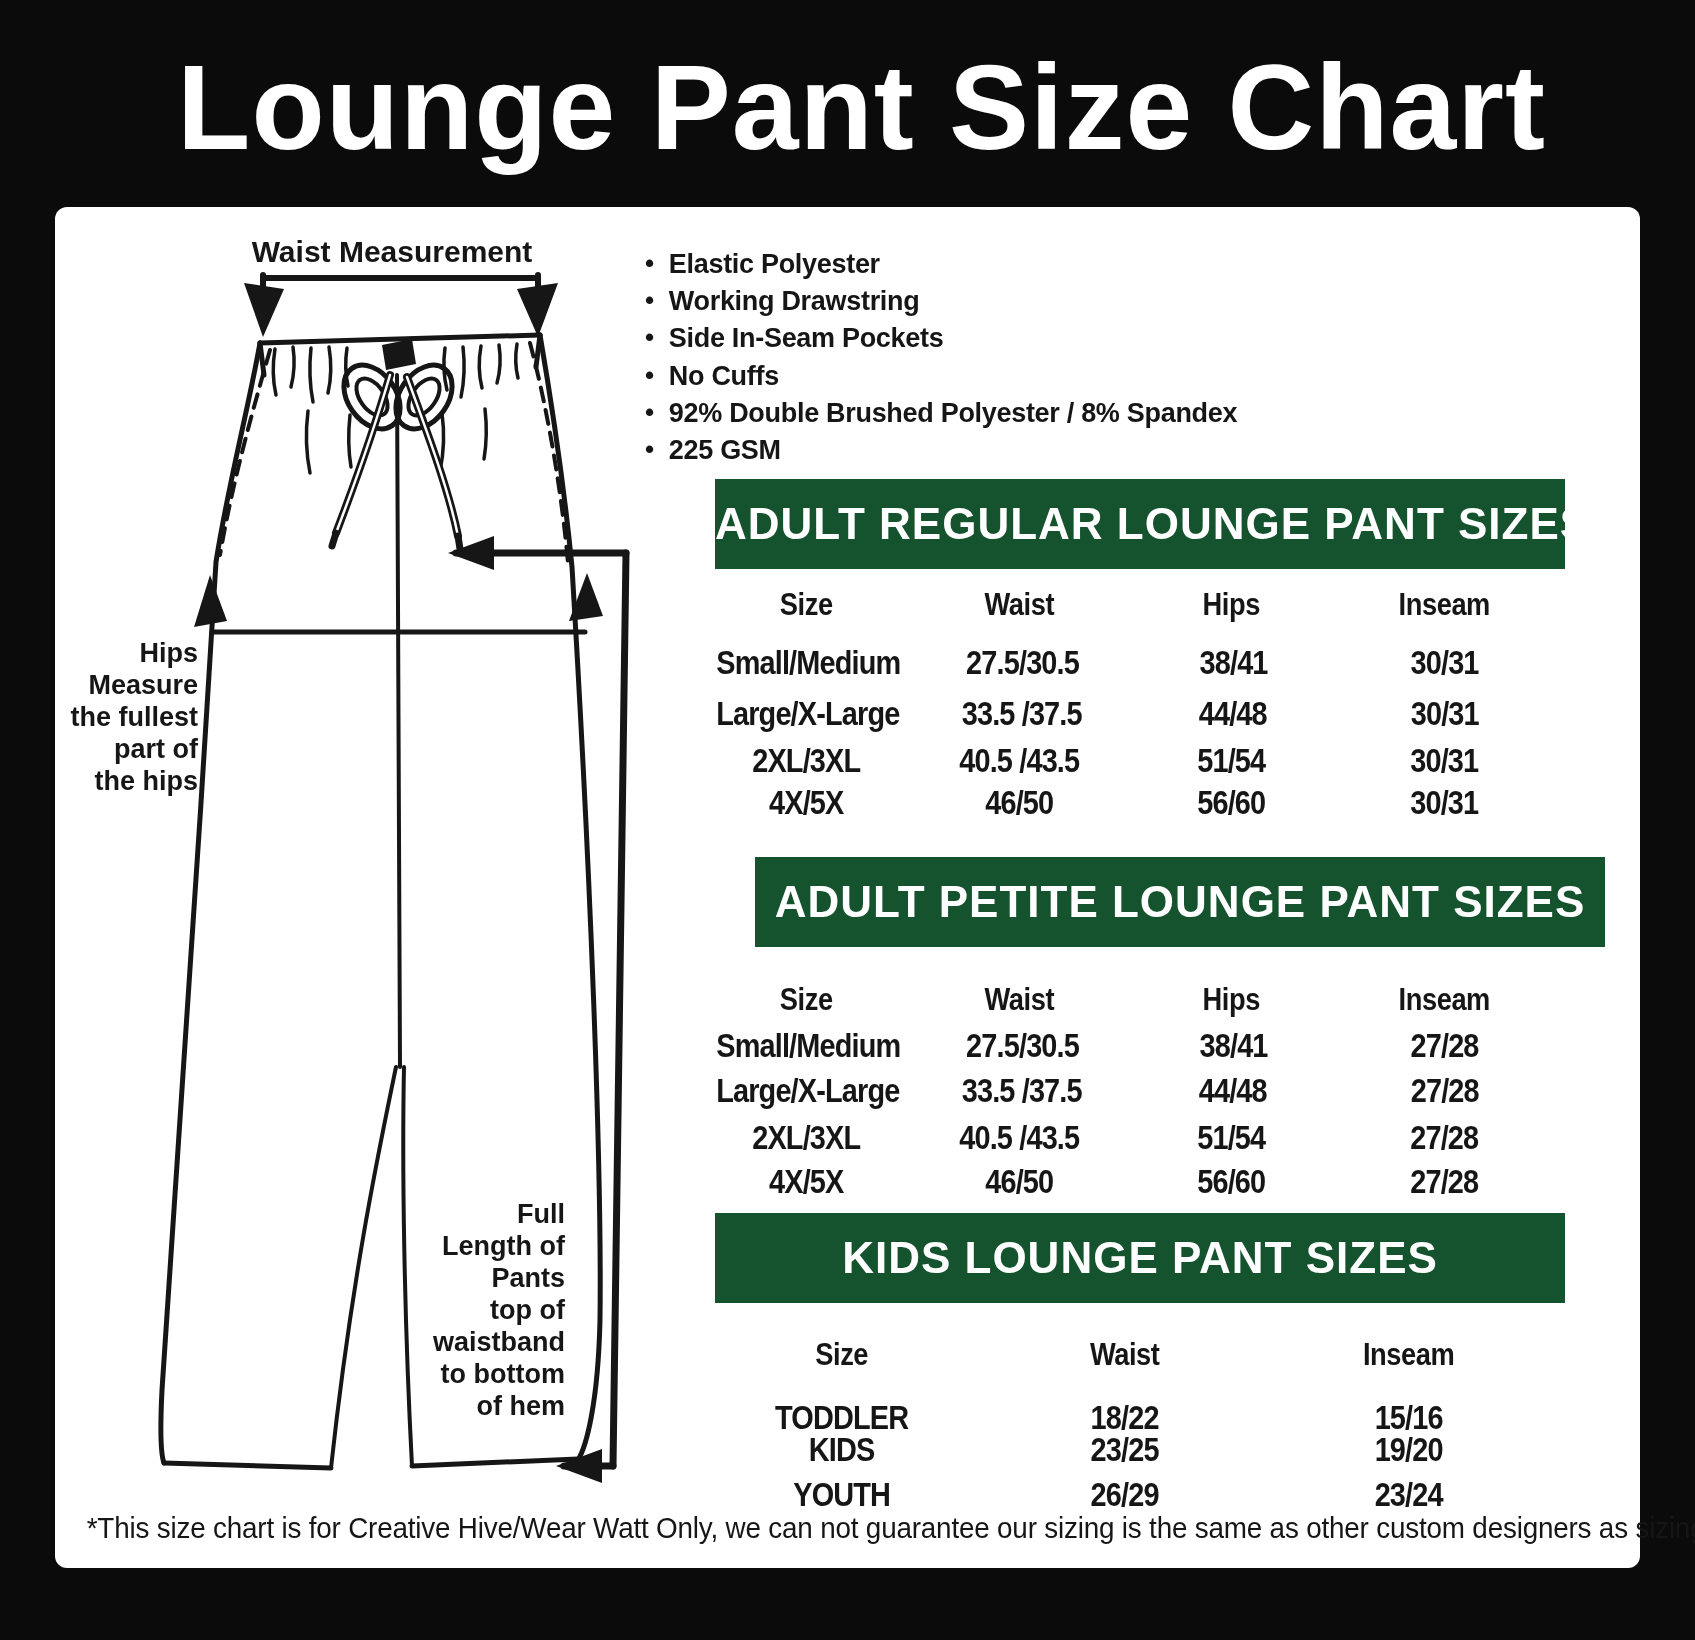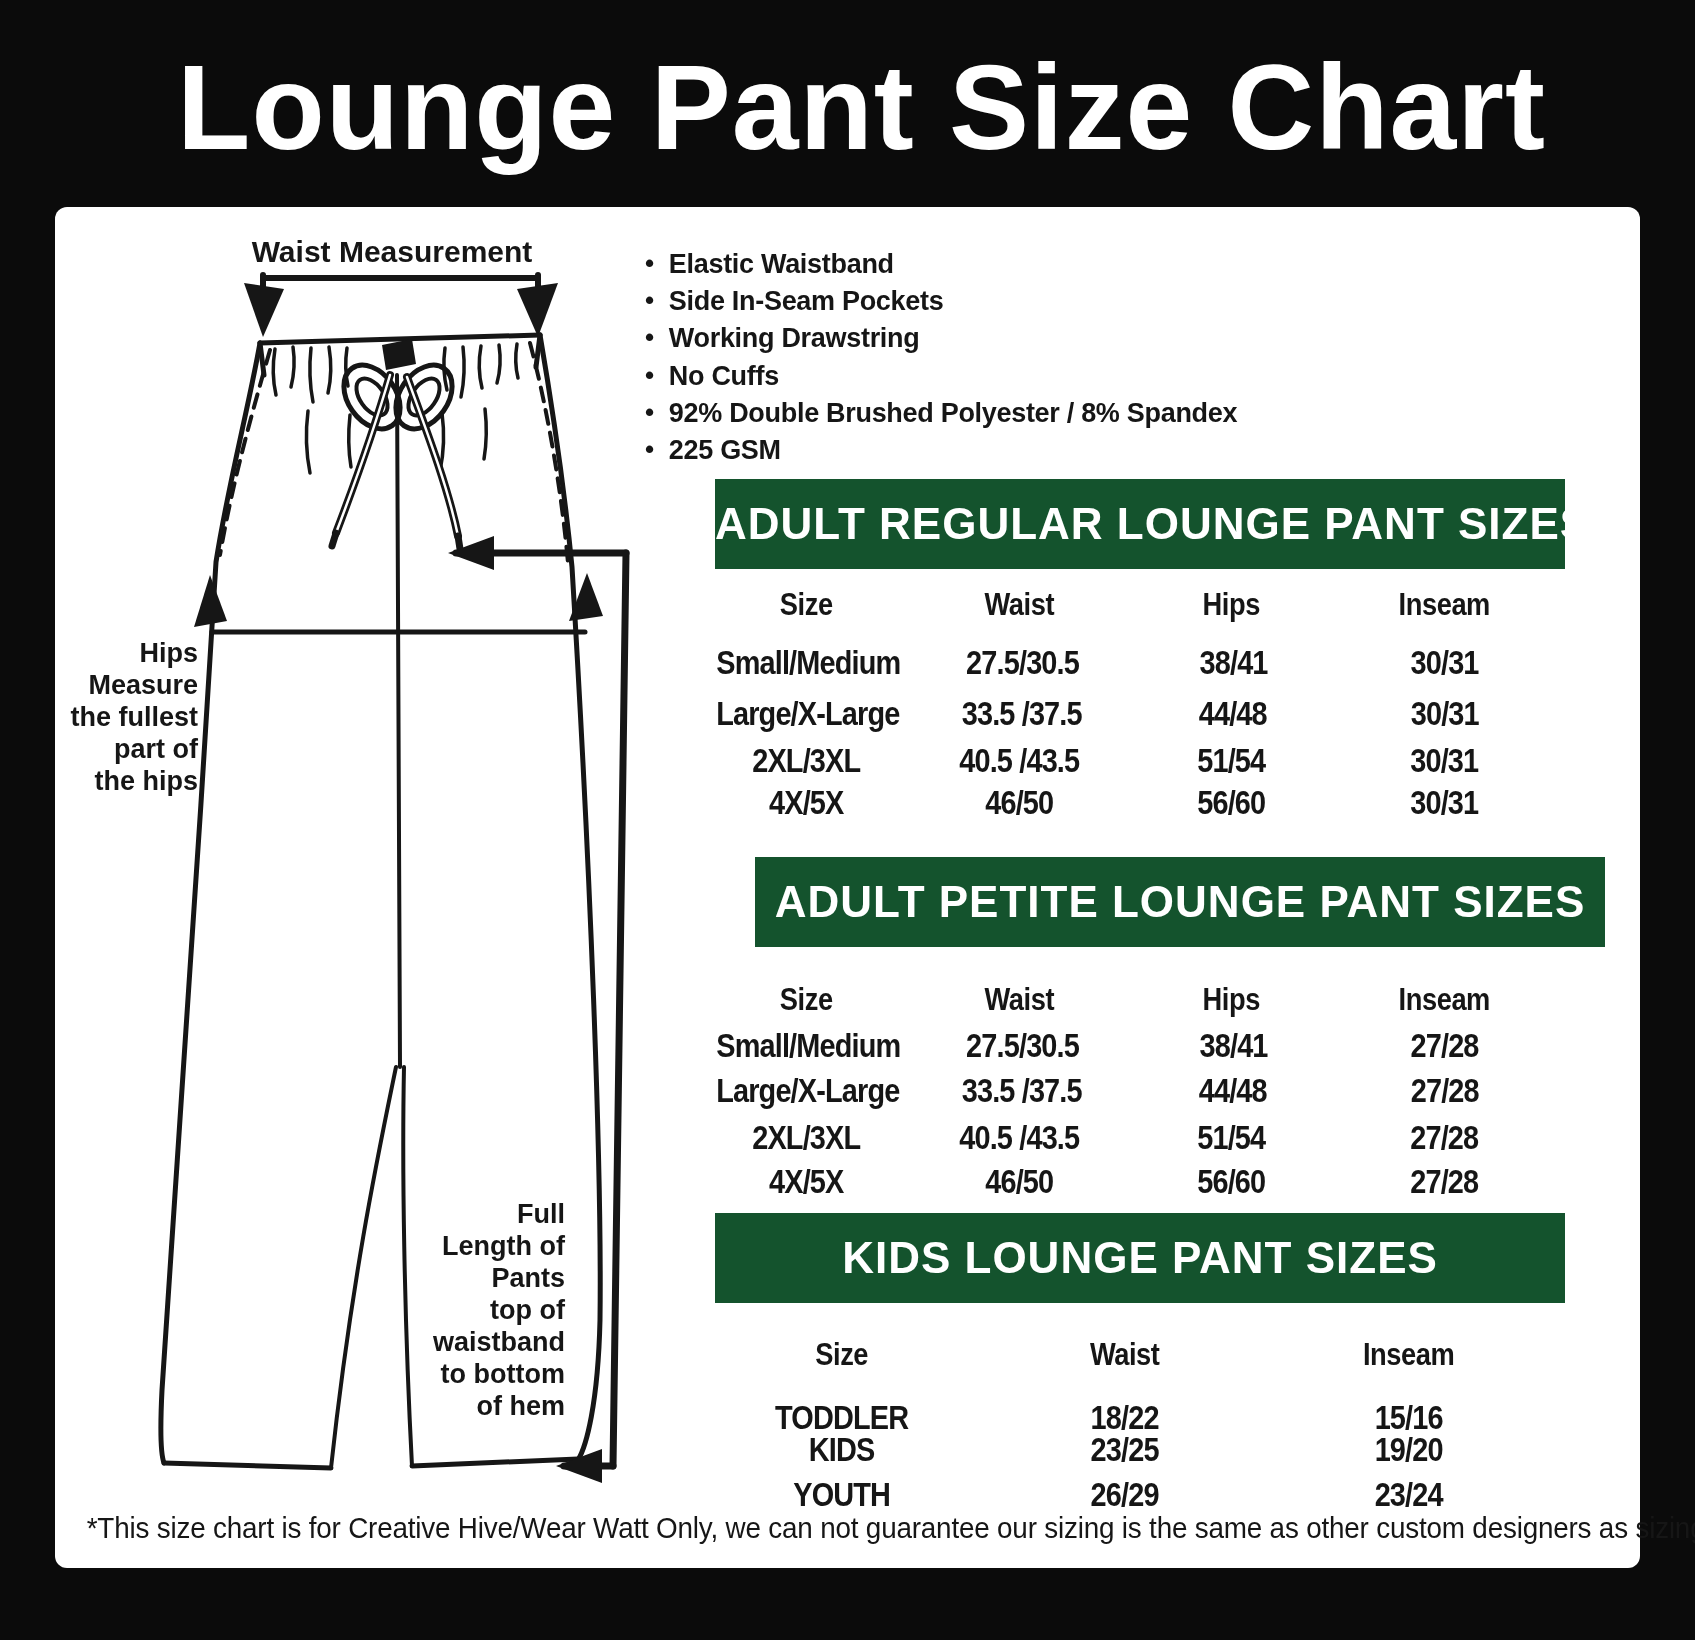--- a/index.html
+++ b/index.html
@@ -161,23 +161,23 @@
         <text class="svg-label" x="505" y="1040" font-size="27" text-anchor="end">Length of</text>
         <text class="svg-label" x="505" y="1072" font-size="27" text-anchor="end">Pants</text>
         <text class="svg-label" x="505" y="1104" font-size="27" text-anchor="end">top of</text>
         <text class="svg-label" x="505" y="1136" font-size="27" text-anchor="end">waistband</text>
         <text class="svg-label" x="505" y="1168" font-size="27" text-anchor="end">to bottom</text>
         <text class="svg-label" x="505" y="1200" font-size="27" text-anchor="end">of hem</text>
       </g>
     </svg>
 
     <ul class="features">
-      <li><span class="dot">•</span><span>Elastic Waistband</span></li>
+      <li><span class="dot">•</span><span>Elastic Polyester</span></li>
+      <li><span class="dot">•</span><span>Working Drawstring</span></li>
       <li><span class="dot">•</span><span>Side In-Seam Pockets</span></li>
-      <li><span class="dot">•</span><span>Working Drawstring</span></li>
       <li><span class="dot">•</span><span>No Cuffs</span></li>
       <li><span class="dot">•</span><span>92% Double Brushed Polyester / 8% Spandex</span></li>
       <li><span class="dot">•</span><span>225 GSM</span></li>
     </ul>
 
     <div class="size-bar bar-1">ADULT REGULAR LOUNGE PANT SIZES</div>
 
     <div class="trow cols4 hcell t1-h">
       <div>Size</div>
       <div>Waist</div>

